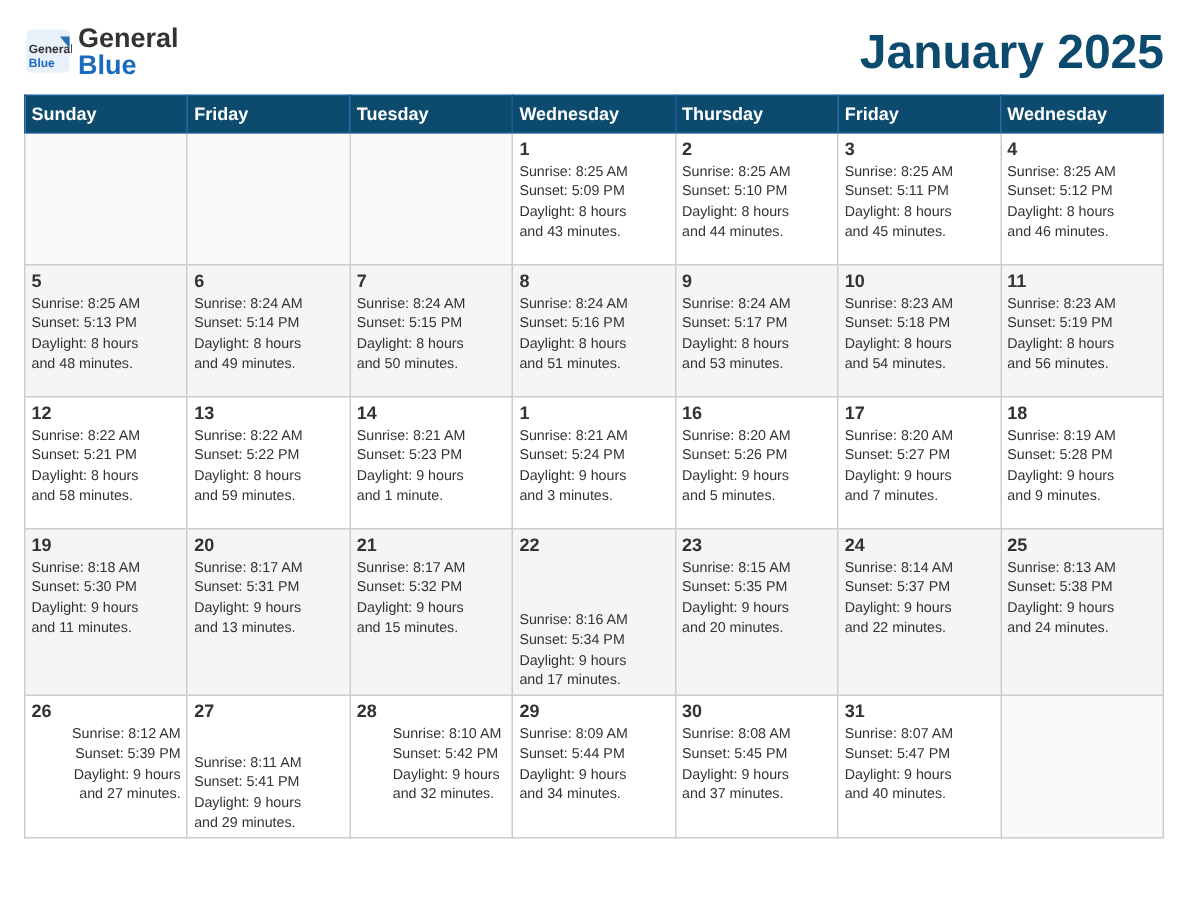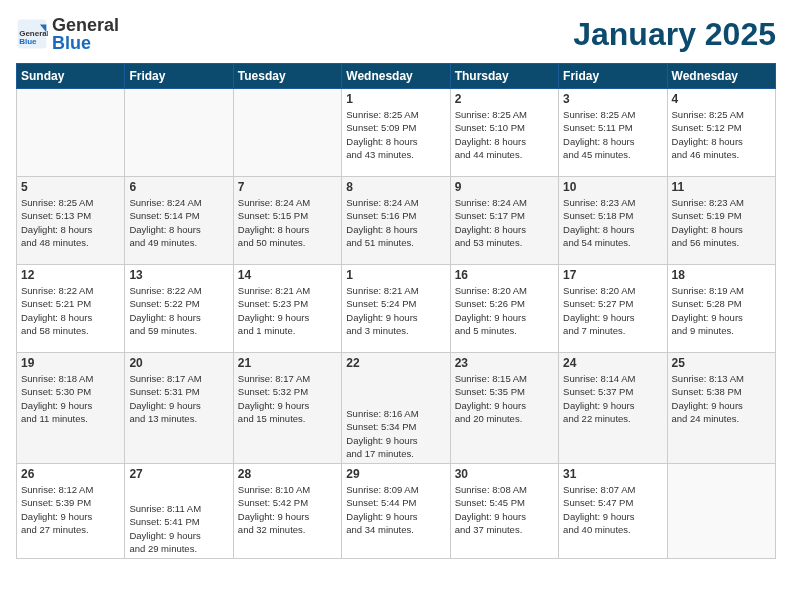--- a/index.html
+++ b/index.html
@@ -314,35 +314,35 @@
             <div class="day-number">25</div>
             <div class="day-info" style="white-space: pre-line;">Sunrise: 8:13 AM
 Sunset: 5:38 PM
 Daylight: 9 hours
 and 24 minutes.</div>
           </td>
         </tr>
         <tr>
           <td class="row-white">
             <div class="day-number">26</div>
-            <div class="day-info" style="white-space: pre-line;">Sunrise: 8:12 AM
+            <div class="day-info" style="white-space: pre-line; text-align: right;">Sunrise: 8:12 AM
 Sunset: 5:39 PM
 Daylight: 9 hours
 and 27 minutes.</div>
           </td>
           <td class="row-white">
             <div class="day-number">27</div>
             <div class="day-info" style="white-space: pre-line; margin-top: 21px;">Sunrise: 8:11 AM
 Sunset: 5:41 PM
 Daylight: 9 hours
 and 29 minutes.</div>
           </td>
           <td class="row-white">
             <div class="day-number">28</div>
-            <div class="day-info" style="white-space: pre-line;">Sunrise: 8:10 AM
+            <div class="day-info" style="white-space: pre-line; margin-left: 24px;">Sunrise: 8:10 AM
 Sunset: 5:42 PM
 Daylight: 9 hours
 and 32 minutes.</div>
           </td>
           <td class="row-white">
             <div class="day-number">29</div>
             <div class="day-info" style="white-space: pre-line;">Sunrise: 8:09 AM
 Sunset: 5:44 PM
 Daylight: 9 hours
 and 34 minutes.</div>

